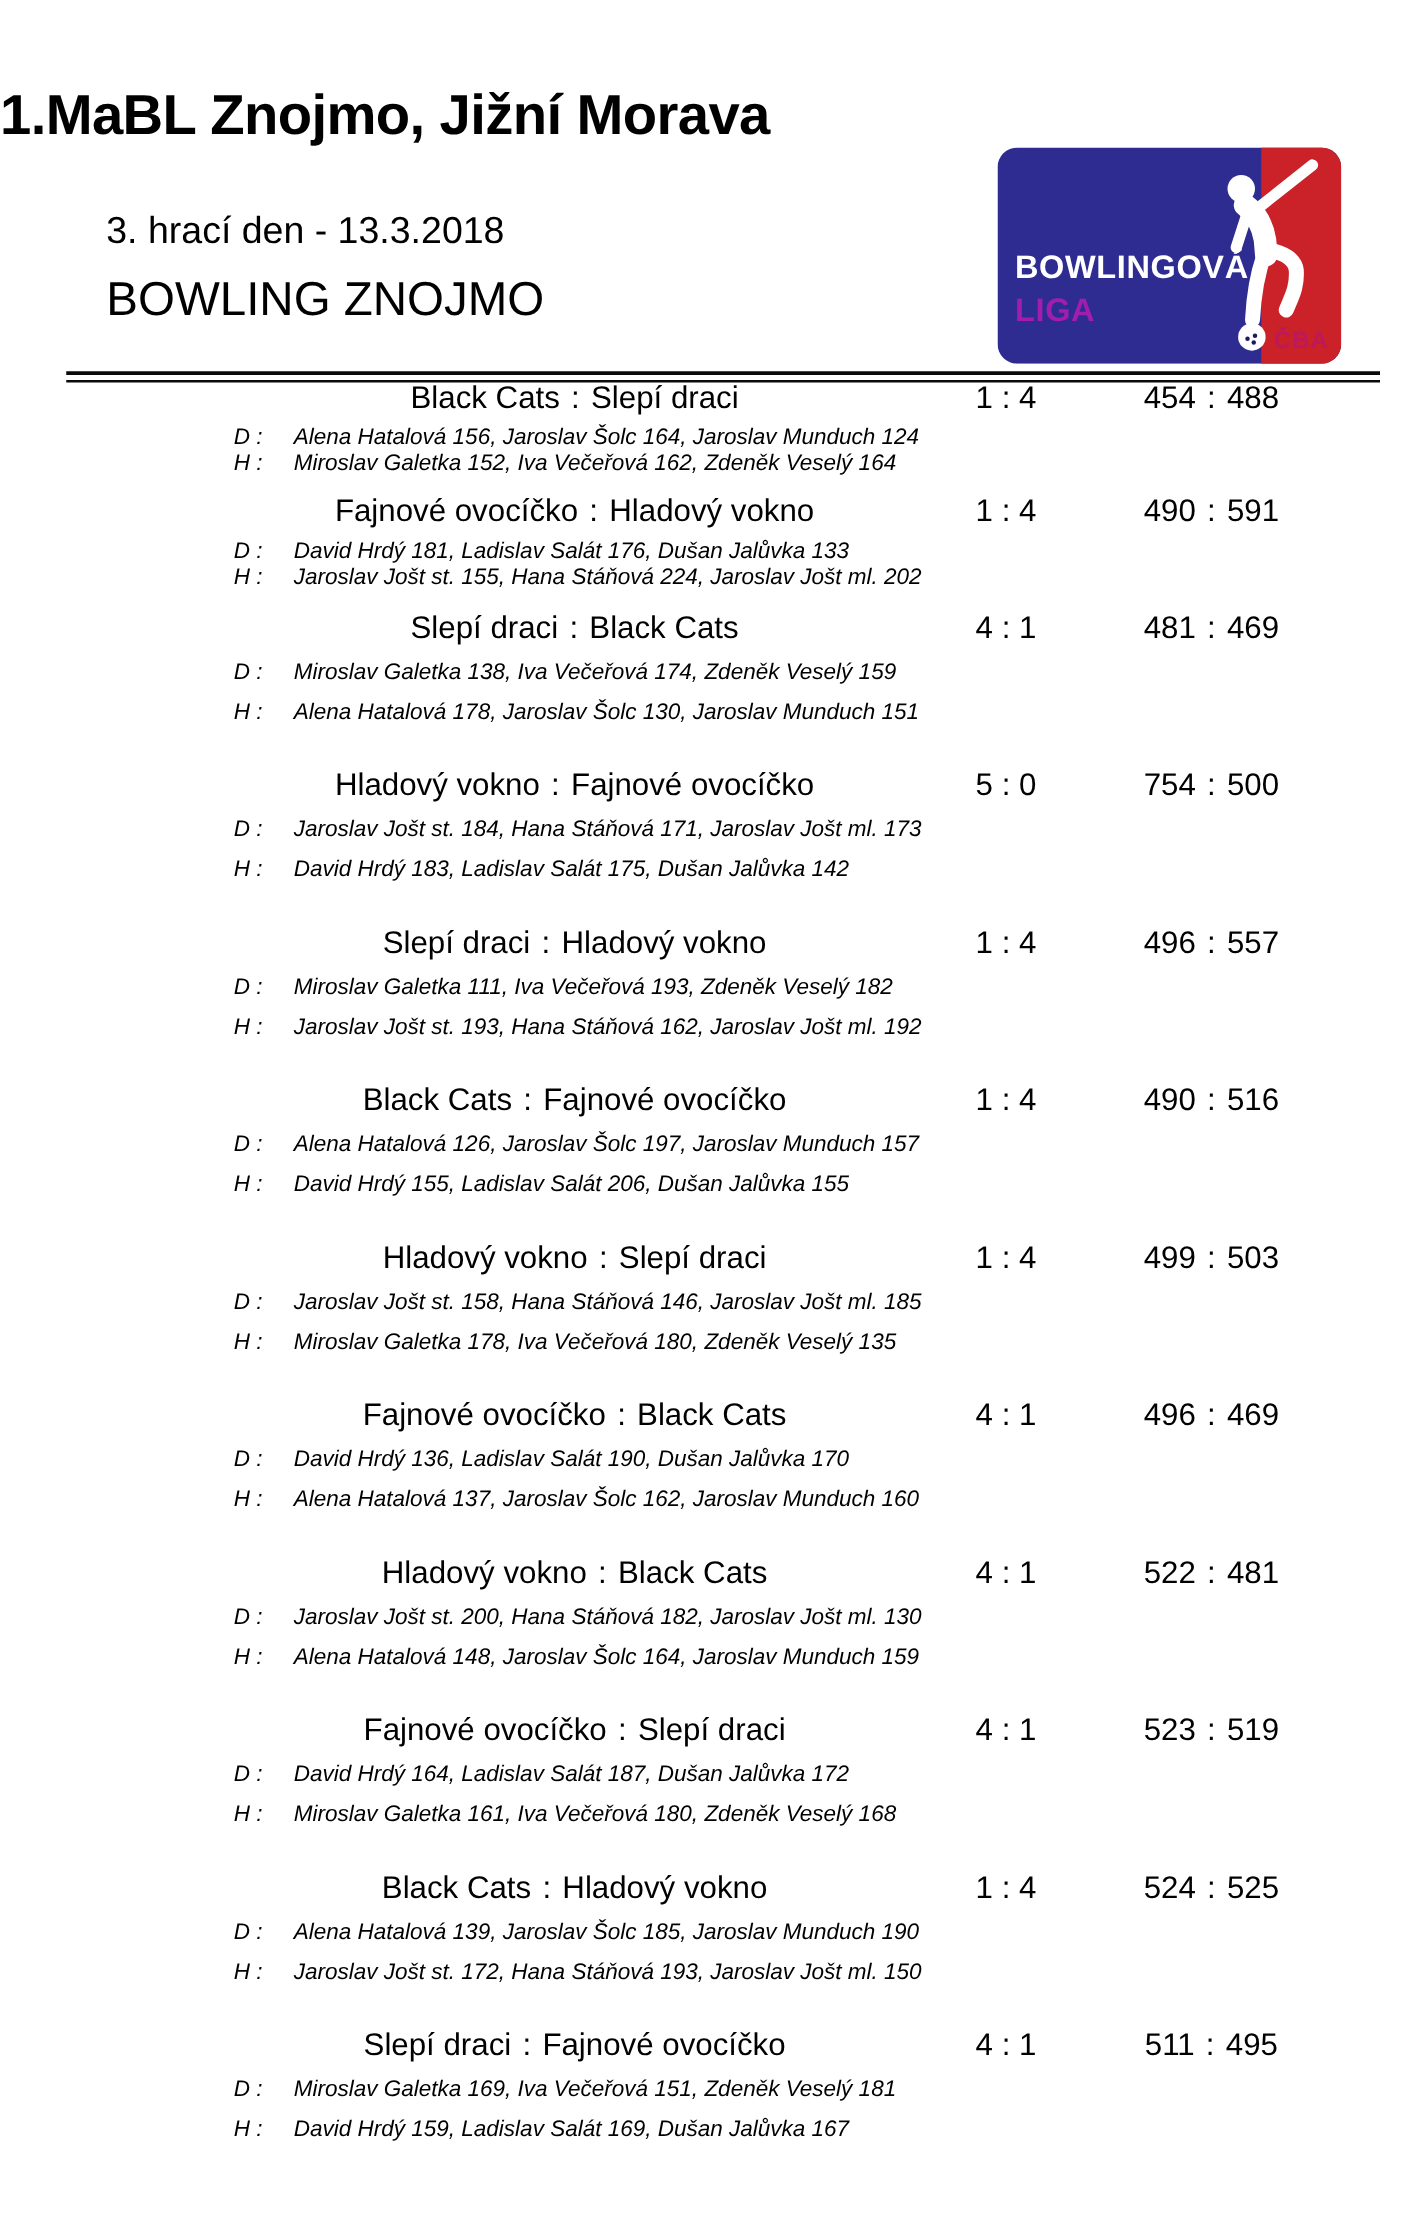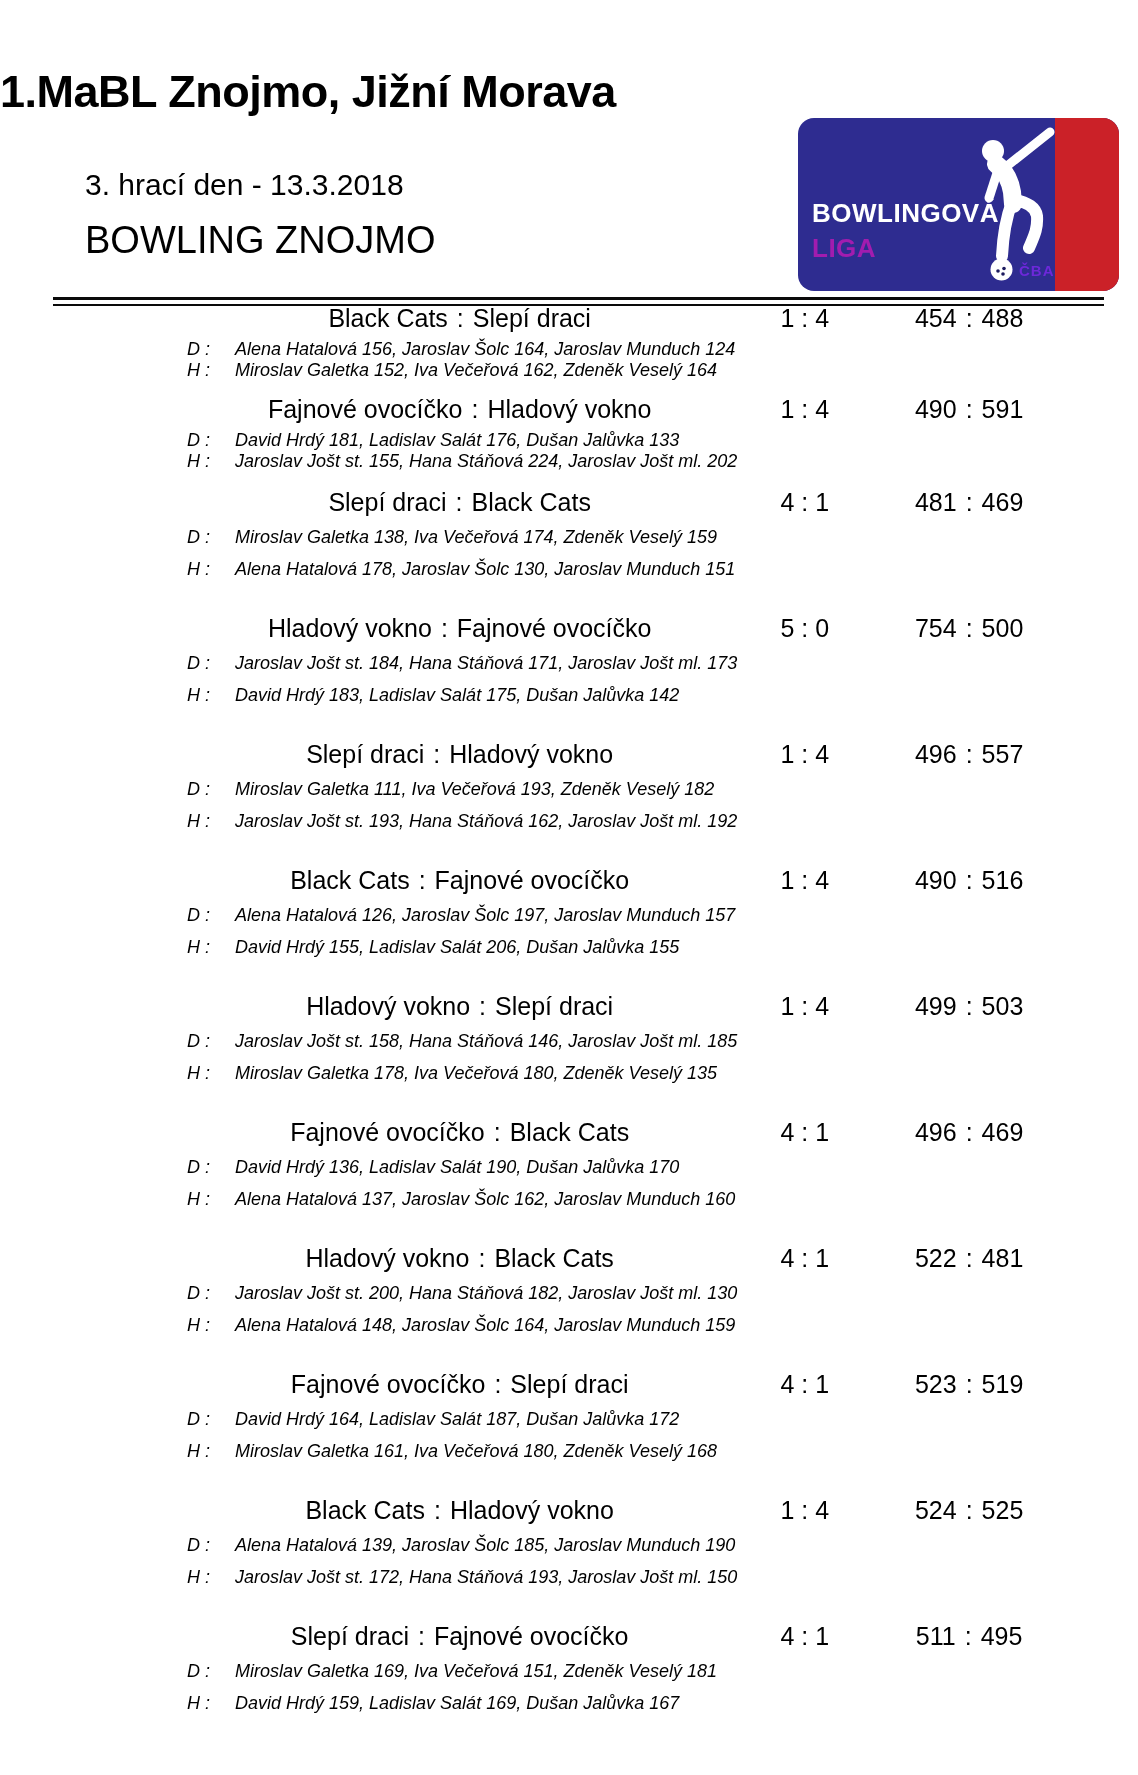--- a/index.html
+++ b/index.html
@@ -10,32 +10,32 @@
   }
   .page-title{
     position:absolute;top:38px;left:0;right:0;
     font-size:45px;font-weight:bold;line-height:1.05;
     letter-spacing:-0.5px;
   }
   .match-day{position:absolute;left:85px;top:168px;font-size:30px;line-height:1.1;}
   .venue{position:absolute;left:85px;top:220px;font-size:38px;line-height:1.1;}
 
   
-  .logo{position:absolute;left:798px;top:118px;width:321px;height:173px;
+  .logo{position:absolute;left:798px;top:118px;width:275px;height:173px;
         border-radius:16px;overflow:hidden;}
   .logo .blue{position:absolute;inset:0;background:#2e2c90;}
   .logo .red{position:absolute;top:0;right:0;bottom:0;width:64px;background:#cb2128;}
   .logo .logo-line1{position:absolute;left:14px;top:82px;color:#fff;font-weight:bold;
         font-size:26px;line-height:26px;letter-spacing:0.5px;}
   .logo .logo-line2{position:absolute;left:14px;top:117px;color:#a21caf;font-weight:bold;
         font-size:26px;line-height:26px;letter-spacing:0.5px;}
   .logo .bowler{position:absolute;left:160px;top:0;width:110px;height:160px;}
   .logo .ball{position:absolute;left:192px;top:140px;width:23px;height:23px;}
-  .logo .cba{position:absolute;left:221px;top:144px;color:#6d28d9;font-weight:bold;
-        font-size:15px;letter-spacing:1px;}
+  .logo .cba{position:absolute;left:221px;top:144px;color:#be185d;font-weight:bold;
+        font-size:19px;letter-spacing:1px;}
 
   .rule{position:absolute;left:53px;top:297px;width:1051px;height:4px;
         border-top:3px solid #0a0a0a;border-bottom:2px solid #0a0a0a;}
 
   
   .matches{position:absolute;top:288px;left:0;width:1054px;}
   .match{margin-top:33px;}
   .match.m1{margin-top:15px;}
   .match.m2{margin-top:13px;}
   .match.m3{margin-top:15px;}

